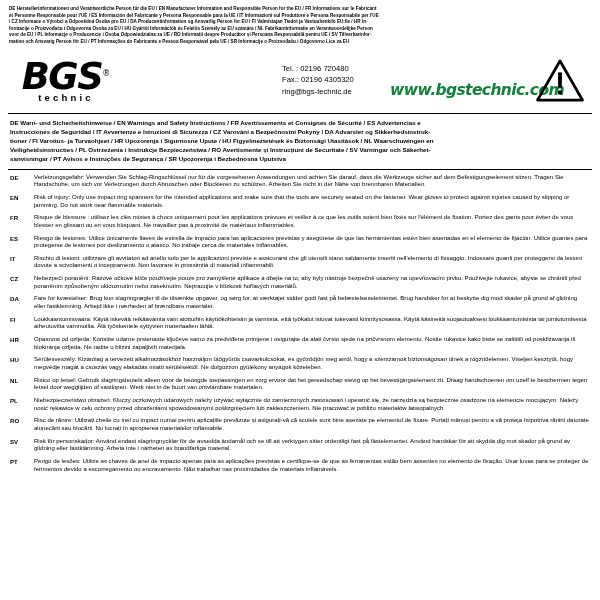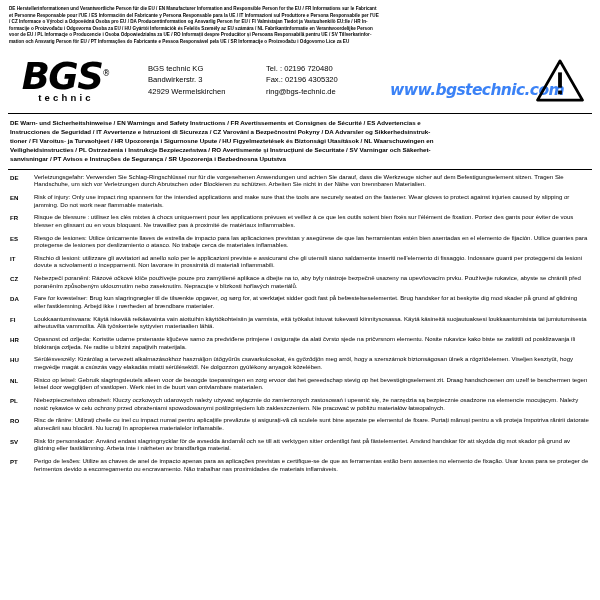--- a/index.html
+++ b/index.html
@@ -75,36 +75,36 @@
   }
   .addr {
     position: absolute;
     left: 140px;
     top: 12px;
     font-size: 7.6px;
     line-height: 11.6px;
   }
   .tel {
     position: absolute;
-    left: 258px;
+    left: 274px;
     top: 12px;
     font-size: 7.6px;
     line-height: 11.6px;
   }
   .www {
     position: absolute;
     left: 382px;
     top: 30px;
     font-family: "DejaVu Sans", sans-serif;
     font-size: 15.5px;
     font-weight: bold;
     font-style: italic;
     letter-spacing: -0.6px;
   }
-  .www .black { color: #3b82f6; }
+  .www .black { color: #15803d; }
   .warn-tri {
     position: absolute;
     right: 8px;
     top: 8px;
     width: 48px;
     height: 43px;
   }
 
   
   .lang-head {
@@ -154,25 +154,20 @@
     <div>mation och Ansvarig Person för EU  /  PT Informações do Fabricante e Pessoa Responsável pela UE  /  SR Informacije o Proizvođaču i Odgovorno Lice za EU</div>
   </div>
 
   <div class="header">
 
     <div class="logo-area">
       <div class="logo-bgs"><span>BGS</span><span class="logo-reg">®</span></div>
       <div class="logo-technic">technic</div>
     </div>
 
-    <div class="addr">
-      <div>BGS technic KG</div>
-      <div>Bandwirkerstr. 3</div>
-      <div>42929 Wermelskirchen</div>
-    </div>
 
     <div class="tel">
       <div>
         <span>Tel. :</span>
         <span>02196 720480</span>
       </div>
       <div>
         <span>Fax.:</span>
         <span>02196 4305320</span>
       </div>

